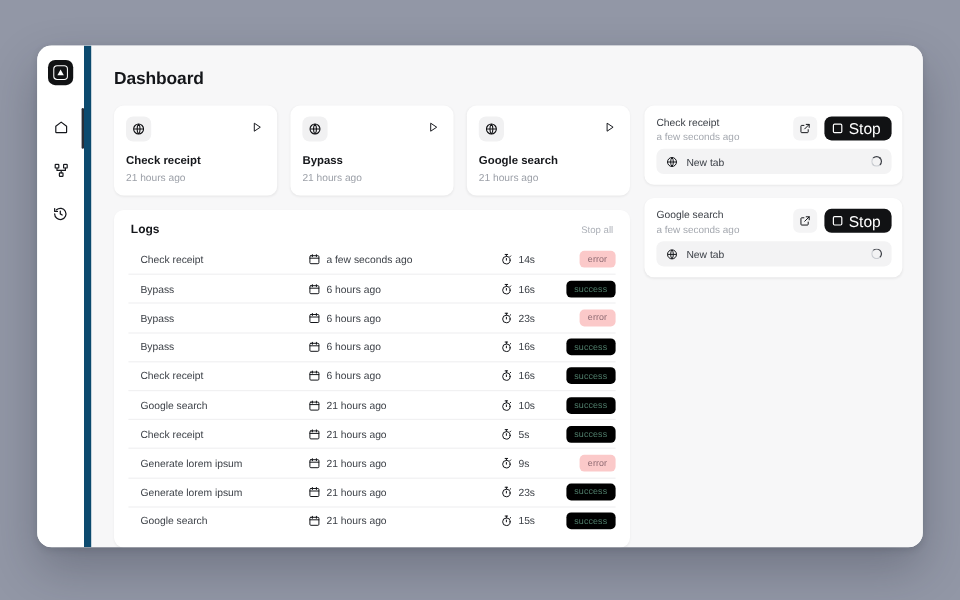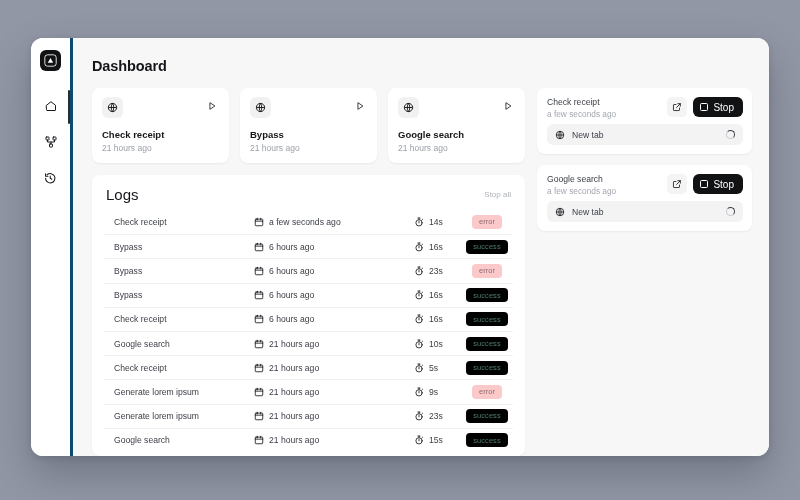--- a/index.html
+++ b/index.html
@@ -74,21 +74,21 @@
     border-radius: 2px;
   }
 
   
   .content {
     flex: 1;
     background: #f7f7f8;
     display: flex;
     flex-direction: column;
     min-width: 0;
-    border-left: 3px solid #0c4a6e;
+    border-left: 6px solid #0c4a6e;
   }
 
   .page-title {
     font-size: 14.5px;
     font-weight: bold;
     color: #14161a;
     padding: 20px 0 14px 19px;
     letter-spacing: -0.1px;
   }
 
@@ -174,22 +174,22 @@
     box-shadow: 0 1px 2px rgba(16,18,24,0.05);
     overflow: hidden;
   }
   .logs-head {
     display: flex;
     align-items: center;
     justify-content: space-between;
     padding: 0 2px 7px 2px;
   }
   .logs-title {
-    font-size: 15px;
-    font-weight: normal;
+    font-size: 10px;
+    font-weight: bold;
     color: #15171b;
   }
   .logs-viewall {
     font-size: 8px;
     color: #adb1b8;
   }
 
   .log-row {
     display: flex;
     align-items: center;
@@ -218,21 +218,21 @@
   .log-dur {
     flex: 1 1 auto;
     display: flex;
     align-items: flex-start;
     gap: 5px;
     color: #3c4047;
   }
   .log-status {
     flex: 0 0 52px;
     display: flex;
-    justify-content: center;
+    justify-content: flex-end;
   }
   .badge {
     font-size: 7.4px;
     padding: 2.4px 7px 2.6px 7px;
     border-radius: 4px;
     letter-spacing: 0.1px;
   }
   .badge.error   { background: #fbc9c9; color: #8d6a72; }
   .badge.success { background: #000000; color: #4f7d6a; }
 
@@ -277,21 +277,21 @@
   }
   .stop-btn {
     background: #111214;
     color: #ffffff;
     border-radius: 6px;
     height: 20px;
     padding: 0 9px 0 7px;
     display: flex;
     align-items: center;
     gap: 5px;
-    font-size: 10px;
+    font-size: 13px;
   }
   .stop-square {
     width: 8px;
     height: 8px;
     border: 1.2px solid #ffffff;
     border-radius: 1.5px;
   }
 
   .tab-row {
     margin-top: 5px;

